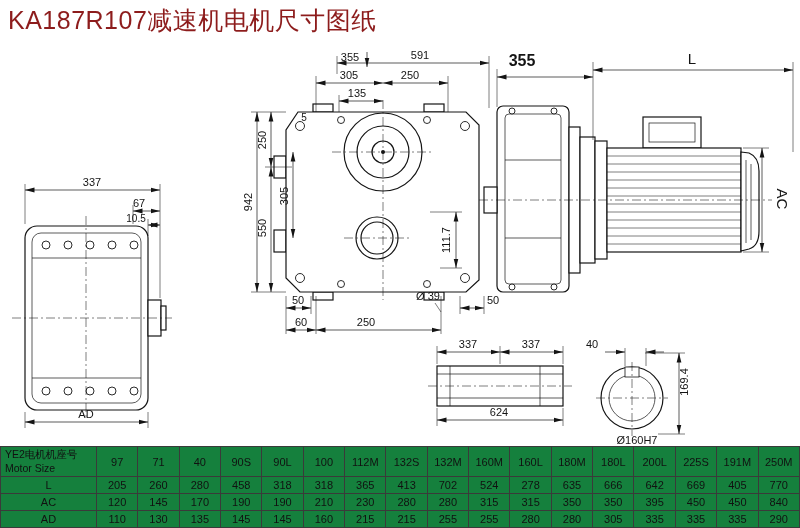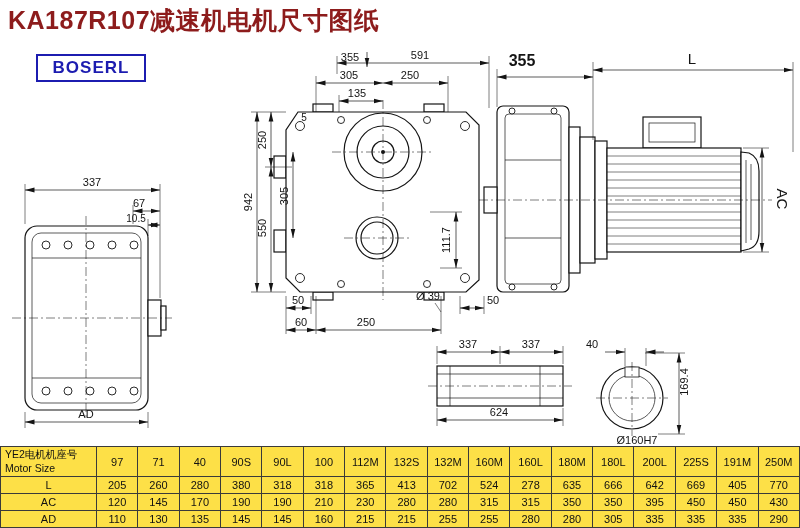--- a/index.html
+++ b/index.html
@@ -1,20 +1,20 @@
 <!DOCTYPE html>
 <html><head>
 <meta charset="utf-8">
 <style>
   * { margin:0; padding:0; box-sizing:border-box; }
   html,body { width:800px; height:528px; background:#ffffff; overflow:hidden;
               font-family:"Liberation Sans", sans-serif; }
   .page { position:absolute; inset:0; background:#fff; }
 
-  .title { position:absolute; left:8px; top:4px; font-size:25px; font-weight:bold;
+  .title { position:absolute; left:8px; top:4px; font-size:25px; font-weight:normal;
            color:#8d1c1c; letter-spacing:0.5px; white-space:nowrap; }
   .logo { position:absolute; left:36px; top:54px; width:110px; height:28px;
           border:2px solid #1c1cb0; color:#1c1cb0; display:flex; align-items:center;
           justify-content:center; font-weight:bold; font-size:17px; letter-spacing:1px; }
 
   svg.drawing { position:absolute; left:0; top:0; }
 
   
   .ol  { fill:#ffffff; stroke:#141414; stroke-width:1.2; }
   .th  { fill:none;    stroke:#141414; stroke-width:0.7; }
@@ -23,36 +23,33 @@
   .ext { stroke:#141414; stroke-width:0.55; }
   .cl  { fill:none; stroke:#141414; stroke-width:0.55; stroke-dasharray:9 3 2 3; }
   .bolt{ fill:#ffffff; stroke:#141414; stroke-width:0.9; }
   text.d   { font-family:"Liberation Sans",sans-serif; font-size:11px; fill:#141414; text-anchor:middle; }
   text.ds  { font-size:10px; }
   text.big { font-size:16px; font-weight:bold; }
   text.med { font-size:15px; }
 
   
   .size-table { position:absolute; left:0; top:446px; width:800px;
-                border-collapse:collapse; table-layout:fixed; background:#fde047; }
+                border-collapse:collapse; table-layout:fixed; background:#15803d; }
   .size-table th, .size-table td { border:1px solid #3a3a3a; text-align:center;
                 font-weight:normal; font-size:11px; color:#111; padding:0; height:17px; }
   .size-table tr.hdr th { height:30px; }
   .size-table th.corner { text-align:left; padding-left:4px; }
   .size-table th.corner div { font-size:10.5px; line-height:1.3; }
 </style>
 </head>
 <body>
 
 <div class="page">
 
   <div class="title">KA187R107减速机电机尺寸图纸</div>
-  <div class="logo">
-    <span>BOSERL</span>
-  </div>
 
   <svg class="drawing" width="800" height="446" viewBox="0 0 800 446" xmlns="http://www.w3.org/2000/svg">
     <defs>
       <marker id="arr" viewBox="0 0 10 6" refX="9.5" refY="3" markerWidth="10" markerHeight="6" orient="auto-start-reverse" markerUnits="userSpaceOnUse">
         <path d="M0,0.6 L9.5,3 L0,5.4 Z" fill="#141414"></path>
       </marker>
     </defs>
 
     <g>
       <rect class="ol" x="313" y="104" width="20" height="8"></rect>
@@ -305,21 +302,21 @@
           <th>200L</th>
           <th>225S</th>
           <th>191M</th>
           <th>250M</th>
         </tr>
       <tr>
         <th>L</th>
       <td>205</td>
           <td>260</td>
           <td>280</td>
-          <td>380</td>
+          <td>458</td>
           <td>318</td>
           <td>318</td>
           <td>365</td>
           <td>413</td>
           <td>702</td>
           <td>524</td>
           <td>278</td>
           <td>635</td>
           <td>666</td>
           <td>642</td>
@@ -338,21 +335,21 @@
           <td>230</td>
           <td>280</td>
           <td>280</td>
           <td>315</td>
           <td>315</td>
           <td>350</td>
           <td>350</td>
           <td>395</td>
           <td>450</td>
           <td>450</td>
-          <td>430</td>
+          <td>840</td>
         </tr>
       <tr>
         <th>AD</th>
       <td>110</td>
           <td>130</td>
           <td>135</td>
           <td>145</td>
           <td>145</td>
           <td>160</td>
           <td>215</td>

